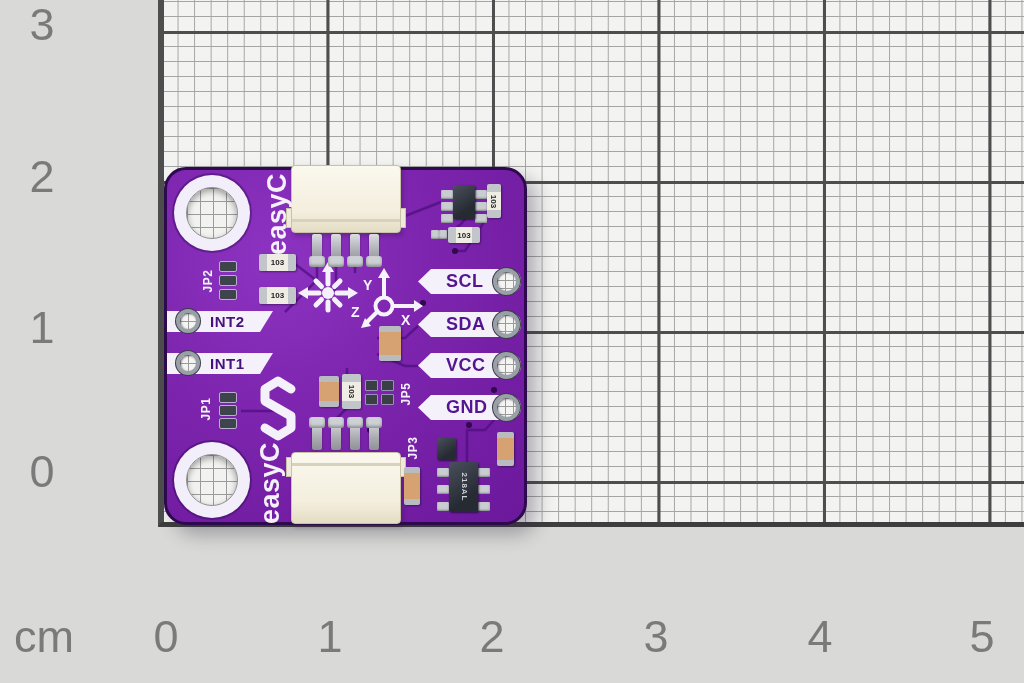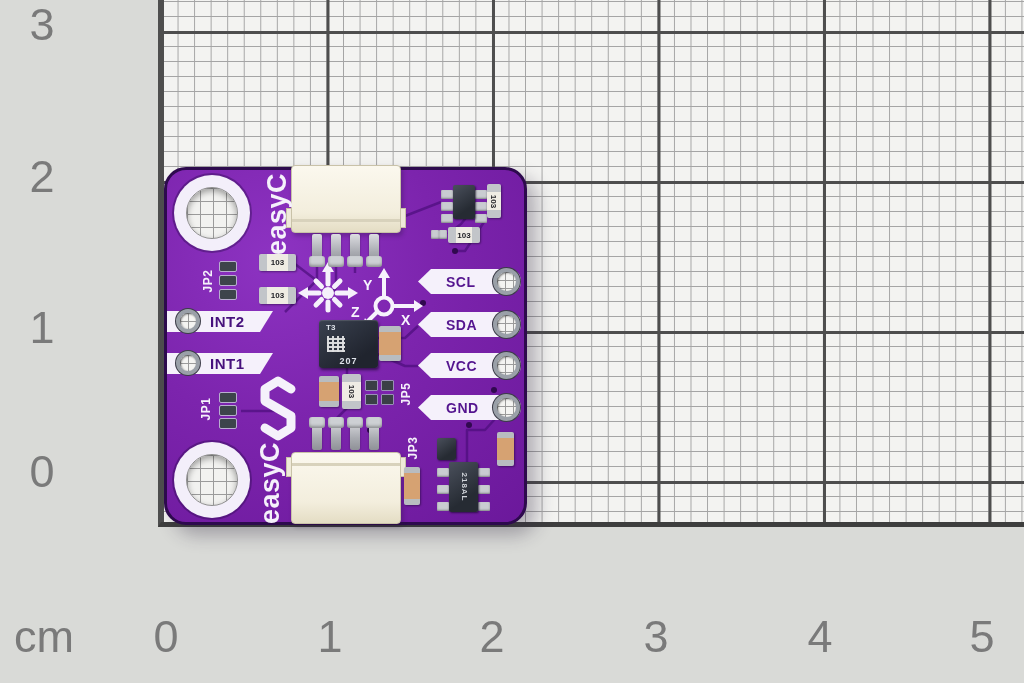--- a/index.html
+++ b/index.html
@@ -64,21 +64,21 @@
   .jplbl{font-size:12px;letter-spacing:.5px;}
 
   
   .strip-l{height:21px;background:#f5f1fb;display:flex;align-items:center;
     clip-path:polygon(0 0,100% 0,calc(100% - 13px) 100%,0 100%);}
   .strip-l span{position:static;margin-left:43px;font-weight:bold;font-size:15px;
     color:#46117c;letter-spacing:.5px;}
   .strip-r{height:25px;background:#f5f1fb;display:flex;align-items:center;
     border-radius:0 12px 12px 0;
     clip-path:polygon(0 50%,13px 0,100% 0,100% 100%,13px 100%);}
-  .strip-r span{position:static;margin-left:28px;font-weight:bold;font-size:14px;
+  .strip-r span{position:static;margin-left:28px;font-weight:bold;font-size:18px;
     color:#54158f;letter-spacing:.5px;}
 
   
   .thole{border-radius:50%;border:4px solid #9aa0a8;
     background-color:#f4f4f2;
     background-image:linear-gradient(to bottom,#9b9b9b 1px,transparent 1px),
                      linear-gradient(to right,#9b9b9b 1px,transparent 1px);
     background-size:8px 8px;
     box-shadow:0 0 0 1px #3c3c48,inset 1px 1px 2px rgba(0,0,0,.5);}
   .th-sm{width:24px;height:24px;}
@@ -237,25 +237,20 @@
     <span>INT1</span>
     </div>
   <div class="thole th-sm" style="left:9px;top:139px"></div>
   <div class="thole th-sm" style="left:9px;top:181px"></div>
 
   <div class="vtext jplbl" style="left:39px;top:239px">JP1</div>
   <div class="jpad" style="left:52px;top:222px"></div>
   <div class="jpad" style="left:52px;top:235px"></div>
   <div class="jpad" style="left:52px;top:248px"></div>
 
-  <div class="chip" style="left:152px;top:150px">
-    <span class="t1">T3</span>
-    <div class="dm"></div>
-    <span class="t2">207</span>
-  </div>
   <div class="cap-v" style="left:212px;top:156px;width:22px;height:35px"></div>
 
   <div class="cap-v" style="left:152px;top:206px;width:20px;height:31px"></div>
   <div class="res-v" style="left:175px;top:204px;width:19px;height:35px">
     <span class="rcode">103</span>
     </div>
   <div class="jpad5" style="left:198px;top:210px"></div>
   <div class="jpad5" style="left:214px;top:210px"></div>
   <div class="jpad5" style="left:198px;top:224px"></div>
   <div class="jpad5" style="left:214px;top:224px"></div>

